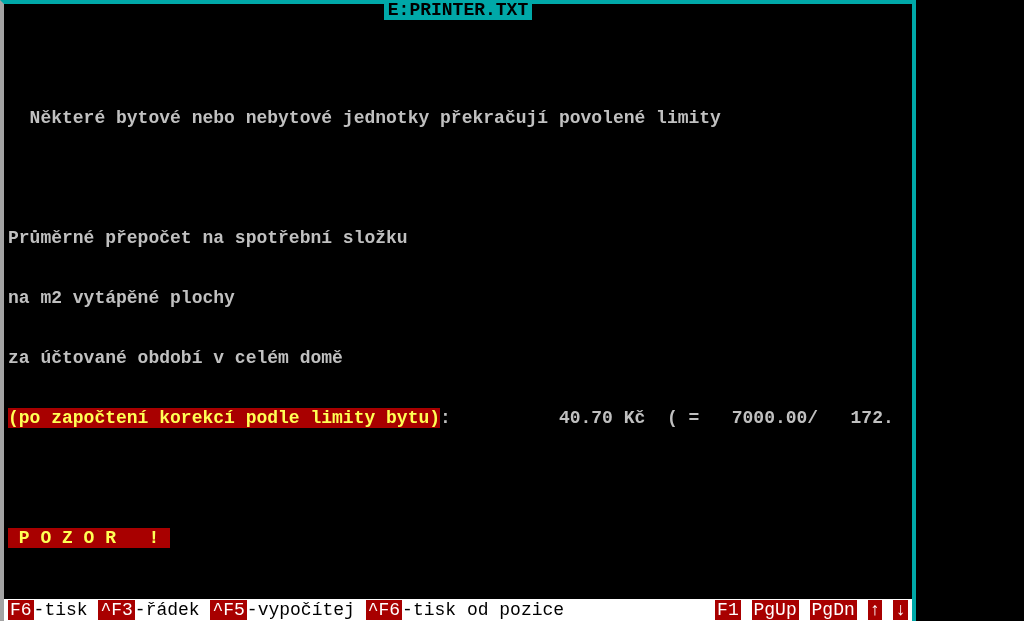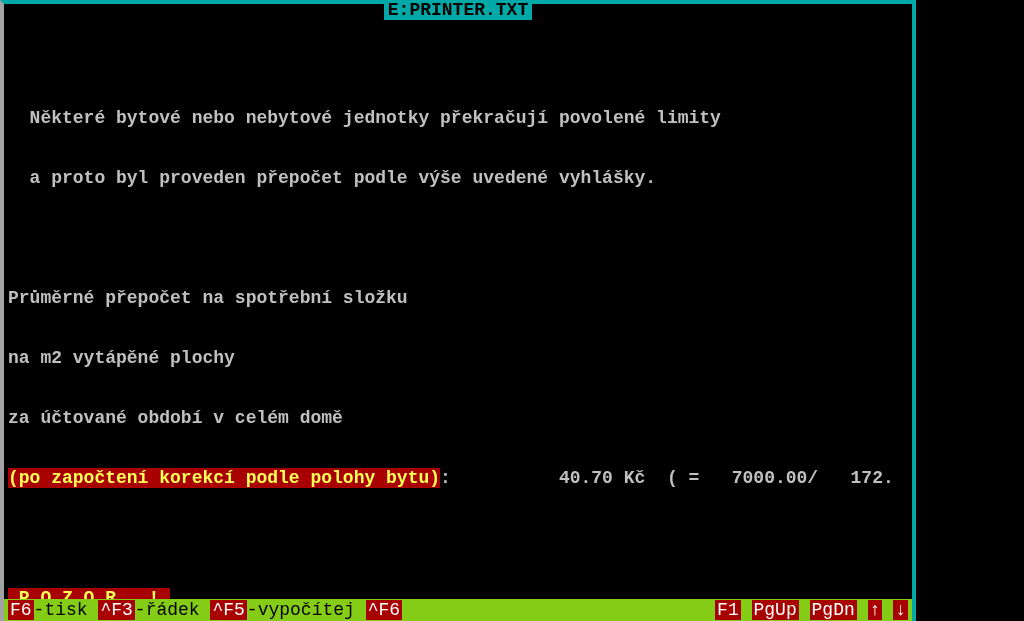--- a/index.html
+++ b/index.html
@@ -50,21 +50,21 @@
   .hl-yellow-on-red {
     background: #a80000;
     color: #ffff55;
   }
   .statusbar {
     position: absolute;
     bottom: 0;
     left: 0;
     right: 0;
     height: 22px;
-    background: #84cc16;
+    background: #ffffff;
     display: flex;
     align-items: center;
     padding: 0 4px;
     white-space: pre;
     color: #000;
   }
   .key-red {
     background: #a80000;
     color: #ffffff;
     padding: 0 2px;
@@ -79,26 +79,25 @@
 
 <div class="frame">
 
   <div class="titlebar">
     <span>E:PRINTER.TXT</span>
   </div>
 
   <div class="body">
     <div class="line">&nbsp;</div>
     <div class="line">  Některé bytové nebo nebytové jednotky překračují povolené limity</div>
-    <div class="line">  a proto byl proveden přepočet podle výše uvedené vyhlášky.</div>
     <div class="line">&nbsp;</div>
     <div class="line">Průměrné přepočet na spotřební složku</div>
     <div class="line">na m2 vytápěné plochy</div>
     <div class="line">za účtované období v celém domě</div>
-    <div class="line"><span class="hl-yellow-on-red">(po započtení korekcí podle polohy bytu)</span><span>:          40.70 Kč  ( =   7000.00/   172.</span></div>
+    <div class="line"><span class="hl-yellow-on-red">(po započtení korekcí podle limity bytu)</span><span>:          40.70 Kč  ( =   7000.00/   172.</span></div>
     <div class="line">&nbsp;</div>
     <div class="line"><span class="hl-yellow-on-red"> P O Z O R   ! </span></div>
     
     
     
     
     
     
     
     
@@ -109,21 +108,21 @@
     
     
     
     
   </div>
 
   <div class="statusbar">
     <span class="key-red">F6</span><span class="key-label">-tisk </span>
     <span class="key-red">^F3</span><span class="key-label">-řádek </span>
     <span class="key-red">^F5</span><span class="key-label">-vypočítej </span>
-    <span class="key-red">^F6</span>
+    <span class="key-red">^F6</span><span class="key-label">-tisk od pozice</span>
     <span class="gap"></span>
     <span class="key-red">F1</span><span> </span>
     <span class="key-red">PgUp</span><span> </span>
     <span class="key-red">PgDn</span><span> </span>
     <span class="key-red">↑</span><span> </span>
     <span class="key-red">↓</span>
   </div>
 
 </div>
 

